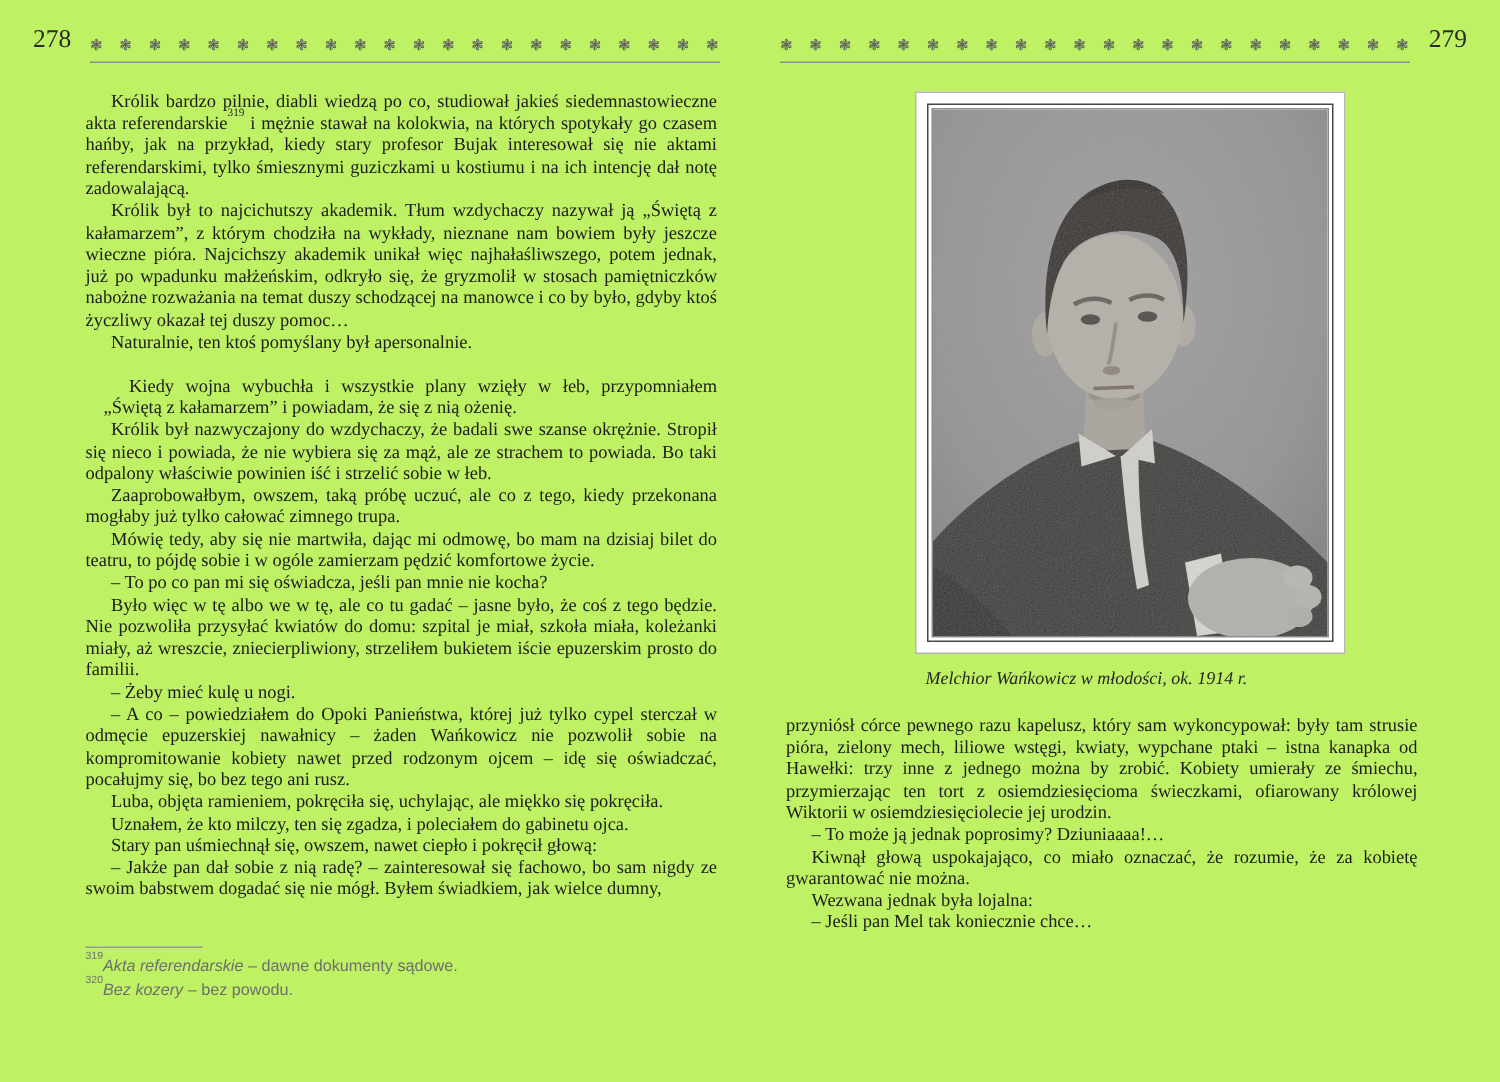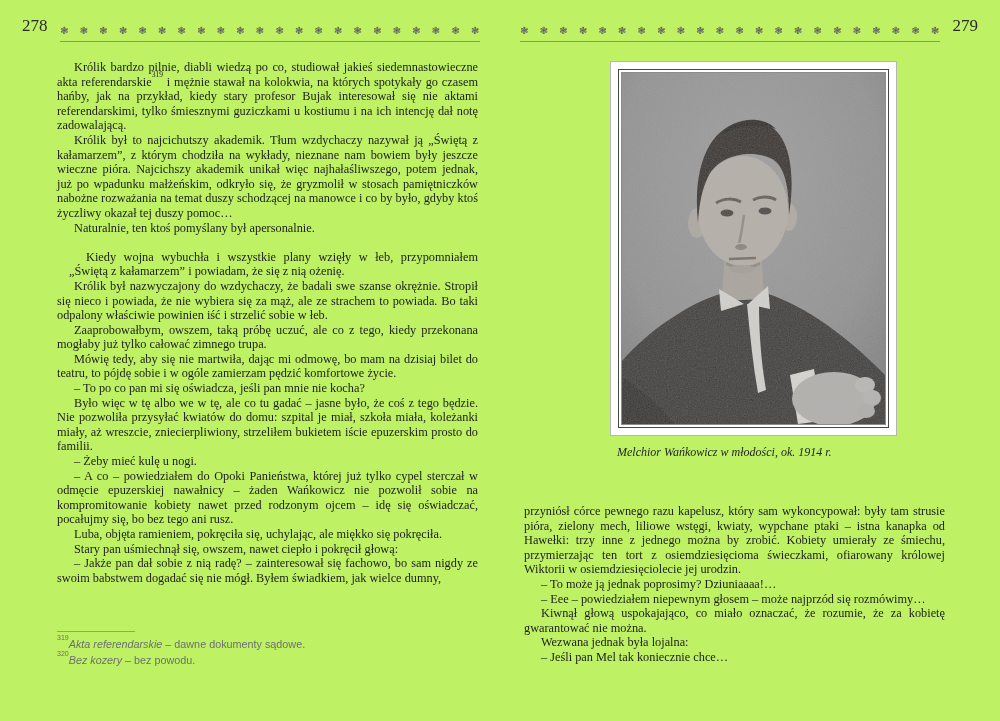--- a/index.html
+++ b/index.html
@@ -16,21 +16,21 @@
     font-family:"DejaVu Sans",sans-serif;font-size:10px;letter-spacing:4px;
     color:#5d5d5d;border-bottom:1px solid #8f8f8f;
     overflow:hidden;white-space:nowrap;text-align:center;
   }
   #orn-left{left:60px;width:420px;}
   #orn-right{left:520px;width:420px;}
 
   
   .text-block{position:absolute;text-align:justify;font-size:12.3px;line-height:14.6px;color:#1d1d1d;}
   #text-left{left:57px;top:60px;width:421px;}
-  #text-right{left:524px;top:504px;width:421px;}
+  #text-right{left:524px;top:476px;width:421px;}
   .para{margin:0;}
   .para.indent{text-indent:17px;}
   .para.gap{margin-top:14.6px;margin-left:12px;}
   sup.ref{font-size:7.5px;line-height:0;position:relative;top:-4px;}
 
   
   .footnote-area{position:absolute;left:57px;top:631px;width:421px;}
   .fn-rule{width:78px;border-top:1px solid #9a9a9a;margin:0 0 5px 0;height:0;}
   .footnote{margin:0;font-family:"Liberation Sans",sans-serif;font-size:10.8px;line-height:15.5px;color:#6e6e6e;}
   .footnote sup.ref{top:-3px;font-size:7px;}
@@ -57,20 +57,21 @@
       <p class="para indent">Naturalnie, ten ktoś pomyślany był apersonalnie.</p>
       <p class="para indent gap">Kiedy wojna wybuchła i wszystkie plany wzięły w łeb, przypomniałem „Świętą z kałamarzem” i powiadam, że się z nią ożenię.</p>
       <p class="para indent">Królik był nazwyczajony do wzdychaczy, że badali swe szanse okrężnie. Stropił się nieco i powiada, że nie wybiera się za mąż, ale ze strachem to powiada. Bo taki odpalony właściwie powinien iść i strzelić sobie w łeb.</p>
       <p class="para indent">Zaaprobowałbym, owszem, taką próbę uczuć, ale co z tego, kiedy przekonana mogłaby już tylko całować zimnego trupa.</p>
       <p class="para indent">Mówię tedy, aby się nie martwiła, dając mi odmowę, bo mam na dzisiaj bilet do teatru, to pójdę sobie i w ogóle zamierzam pędzić komfortowe życie.</p>
       <p class="para indent">– To po co pan mi się oświadcza, jeśli pan mnie nie kocha?</p>
       <p class="para indent">Było więc w tę albo we w tę, ale co tu gadać – jasne było, że coś z tego będzie. Nie pozwoliła przysyłać kwiatów do domu: szpital je miał, szkoła miała, koleżanki miały, aż wreszcie, zniecierpliwiony, strzeliłem bukietem iście epuzerskim prosto do familii.</p>
       <p class="para indent">– Żeby mieć kulę u nogi.</p>
       <p class="para indent">– A co – powiedziałem do Opoki Panieństwa, której już tylko cypel sterczał w odmęcie epuzerskiej nawałnicy – żaden Wańkowicz nie pozwolił sobie na kompromitowanie kobiety nawet przed rodzonym ojcem – idę się oświadczać, pocałujmy się, bo bez tego ani rusz.</p>
       <p class="para indent">Luba, objęta ramieniem, pokręciła się, uchylając, ale miękko się pokręciła.</p>
+      <p class="para indent">Uznałem, że kto milczy, ten się zgadza, i poleciałem do gabinetu ojca.</p>
       <p class="para indent">Stary pan uśmiechnął się, owszem, nawet ciepło i pokręcił głową:</p>
       <p class="para indent">– Jakże pan dał sobie z nią radę? – zainteresował się fachowo, bo sam nigdy ze swoim babstwem dogadać się nie mógł. Byłem świadkiem, jak wielce dumny,</p>
     </div>
 
   <div class="footnote-area">
     <div class="fn-rule"></div>
     <div>
         <p class="footnote"><sup class="ref">319</sup><i>Akta referendarskie</i> – dawne dokumenty sądowe.</p>
         <p class="footnote"><sup class="ref">320</sup><i>Bez kozery</i> – bez powodu.</p>
       </div>
@@ -132,19 +133,18 @@
 
         <rect x="0" y="0" width="263" height="351" filter="url(#grain)" opacity="0.35"></rect>
       </svg>
     </div>
   </div>
   <div class="photo-caption">Melchior Wańkowicz w młodości, ok. 1914 r.</div>
 
   <div class="text-block" id="text-right">
       <p class="para">przyniósł córce pewnego razu kapelusz, który sam wykoncypował: były tam strusie pióra, zielony mech, liliowe wstęgi, kwiaty, wypchane ptaki – istna kanapka od Hawełki: trzy inne z jednego można by zrobić. Kobiety umierały ze śmiechu, przymierzając ten tort z osiemdziesięcioma świeczkami, ofiarowany królowej Wiktorii w osiemdziesięciolecie jej urodzin.</p>
       <p class="para indent">– To może ją jednak poprosimy? Dziuniaaaa!…</p>
-      <p class="para indent">– Eee – powiedziałem niepewnym głosem – może najprzód się rozmówimy…</p>
       <p class="para indent">Kiwnął głową uspokajająco, co miało oznaczać, że rozumie, że za kobietę gwarantować nie można.</p>
       <p class="para indent">Wezwana jednak była lojalna:</p>
       <p class="para indent">– Jeśli pan Mel tak koniecznie chce…</p>
     </div>
 
 </div>
 
 </body></html>

